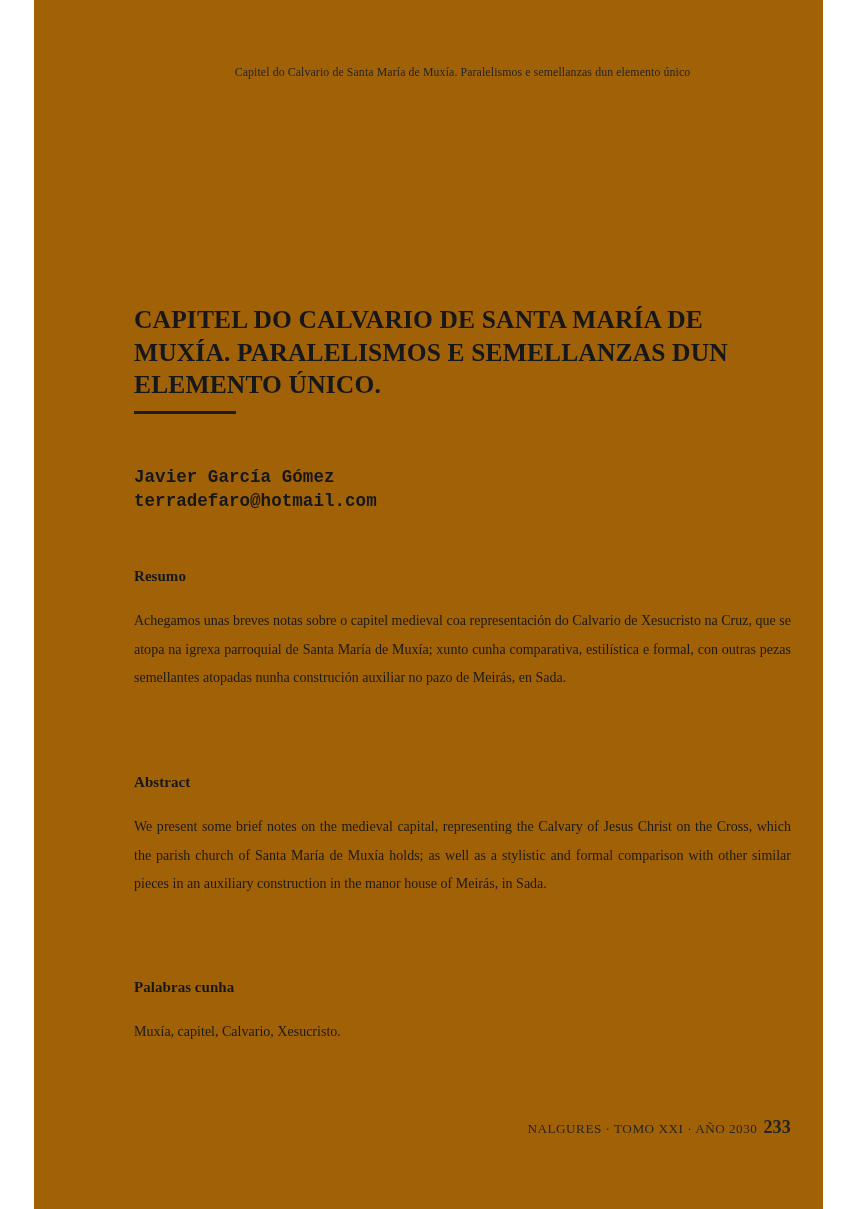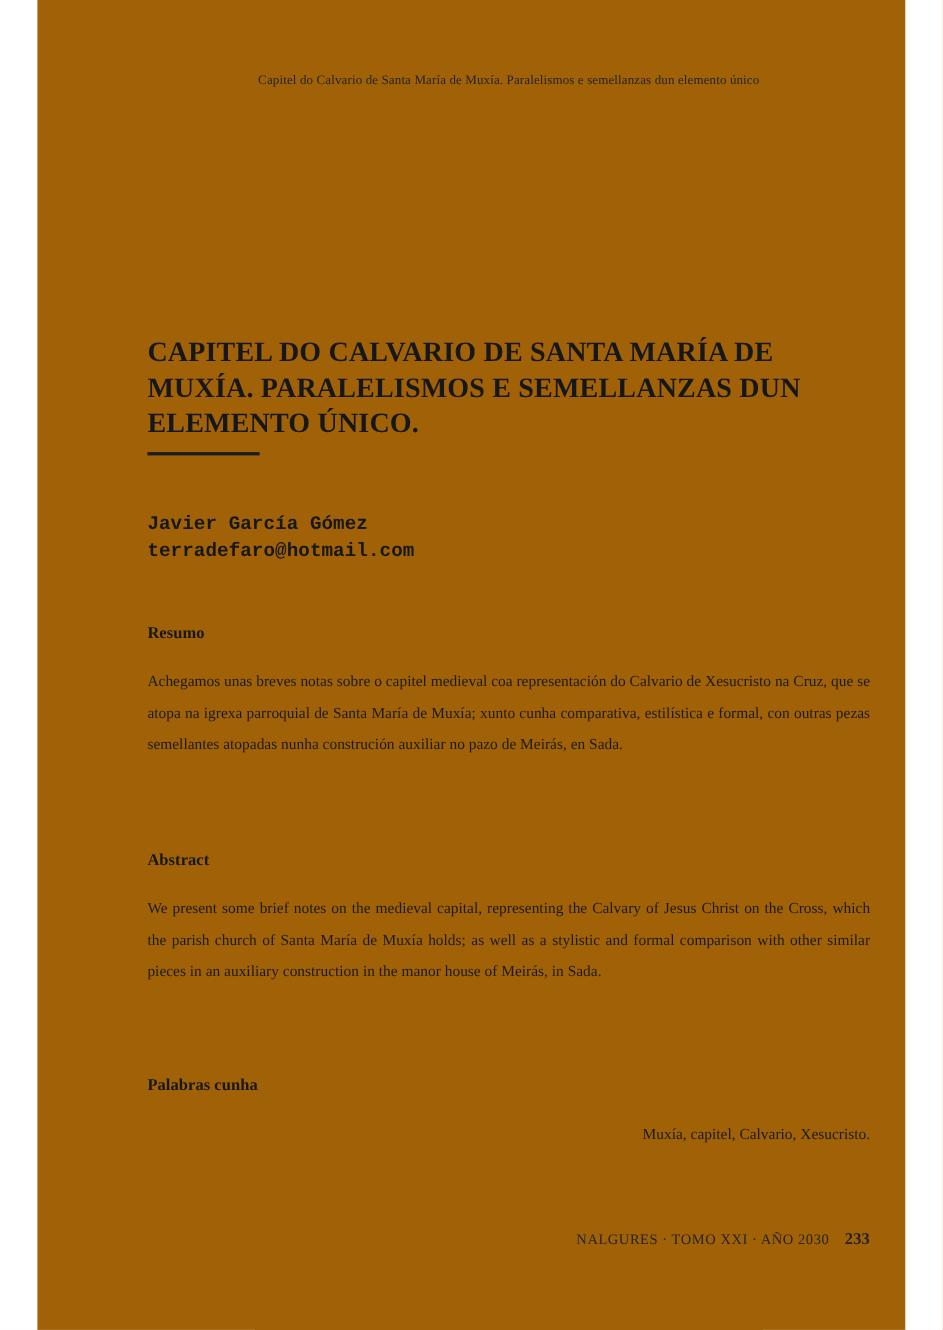--- a/index.html
+++ b/index.html
@@ -100,21 +100,21 @@
     margin: 0;
     font-size: 14px;
     line-height: 28.6px;
     text-align: justify;
     text-justify: inter-word;
     color: #1a1a1a;
     letter-spacing: 0.01px;
     hyphens: manual;
   }
   .section-keywords .section-body {
-    text-align: right;
+    text-align: left;
   }
 
   
   .page-footer {
     position: absolute;
     left: 100px;
     top: 1118px;
     width: 657px;
     text-align: right;
     font-size: 13.2px;
@@ -122,22 +122,22 @@
     color: #242424;
     letter-spacing: 0.3px;
     white-space: nowrap;
   }
   .footer-imprint {
     font-variant: small-caps;
     letter-spacing: 0.5px;
   }
   .footer-pageno {
     font-weight: bold;
-    font-size: 15px;
-    margin-left: 14px;
+    font-size: 18px;
+    margin-left: 6px;
     letter-spacing: 0.2px;
   }
 </style>
 </head>
 <body>
 
 <div class="page">
 
   <div class="running-header">Capitel do Calvario de Santa María de Muxía. Paralelismos e semellanzas dun elemento único</div>
 

